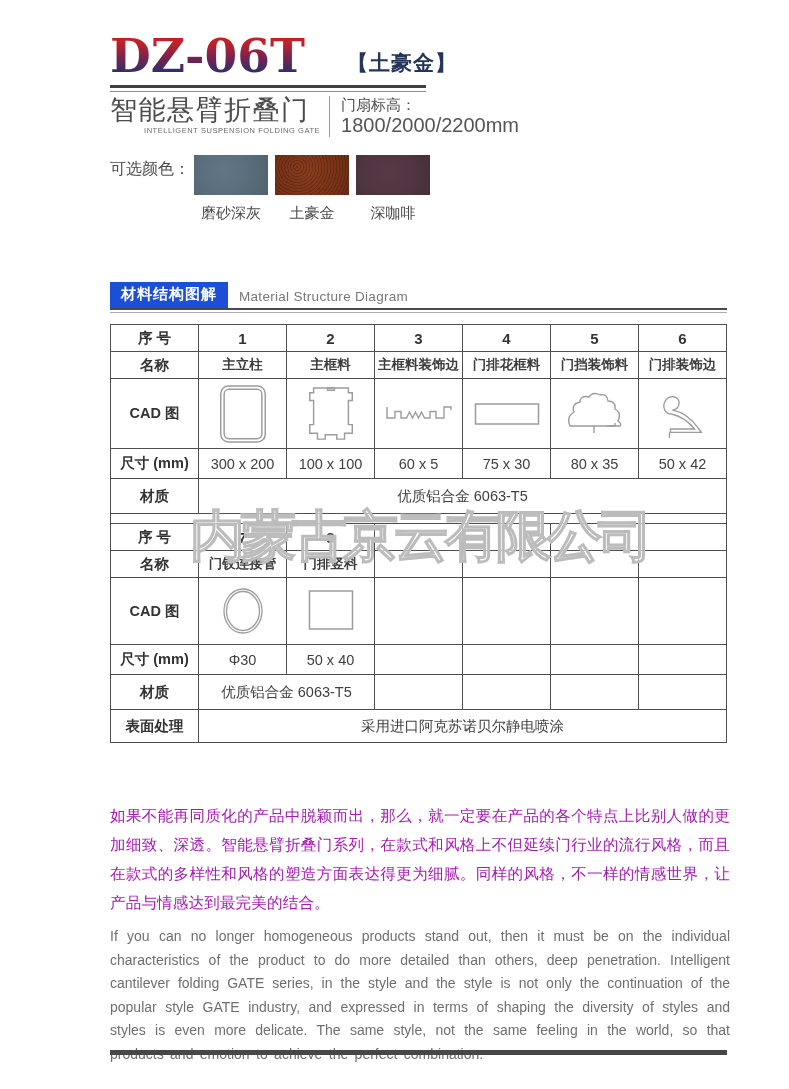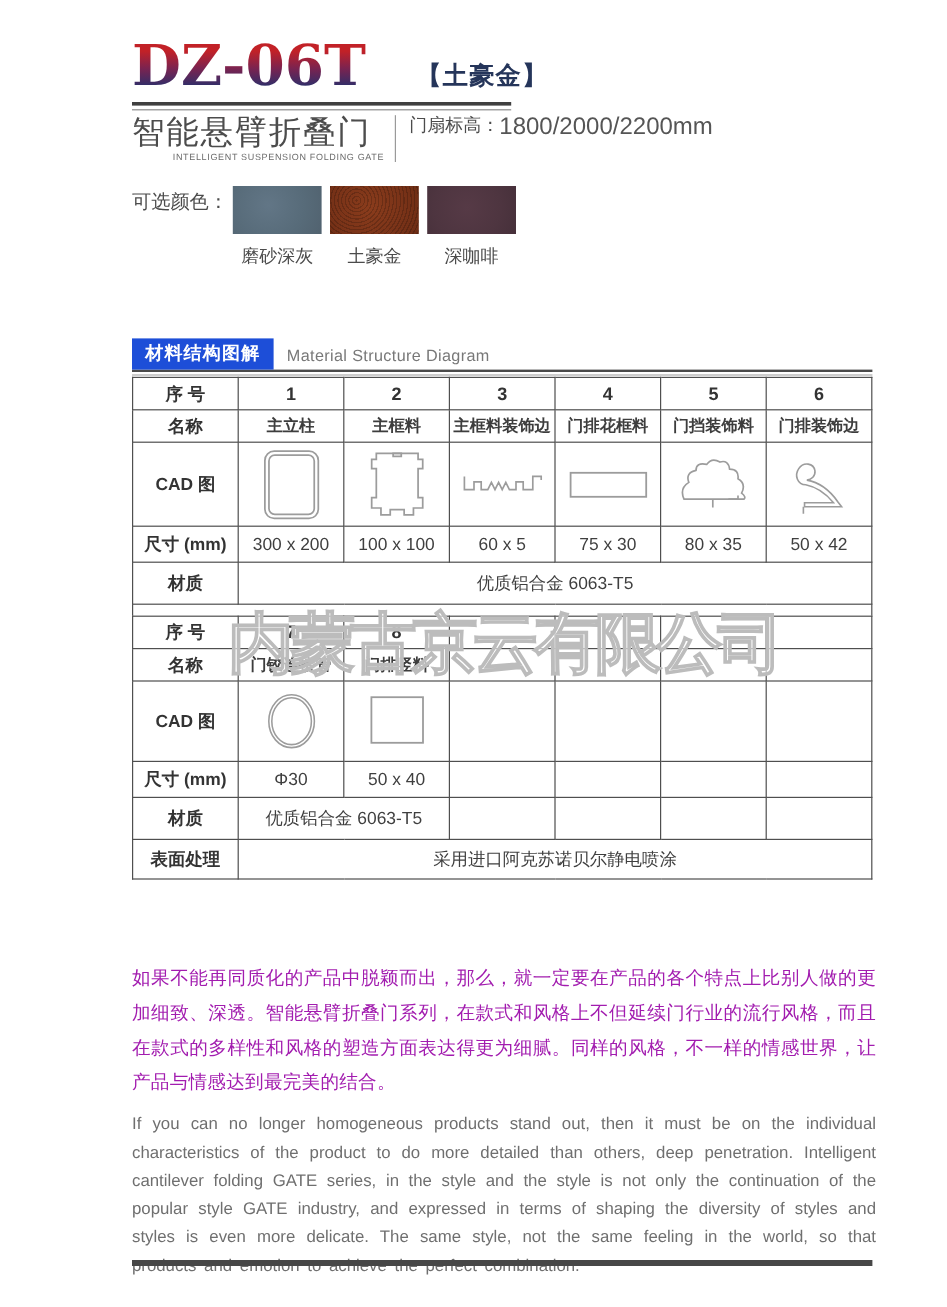--- a/index.html
+++ b/index.html
@@ -15,21 +15,21 @@
     -webkit-background-clip:text;background-clip:text;color:transparent;
   }
   .variant{font-size:21px;font-weight:700;color:#25355a;margin-left:42px;padding-bottom:7px;letter-spacing:1px;}
   .header-underline{position:absolute;left:110px;top:85px;width:316px;height:3px;
     border-top:3px solid #404040;border-bottom:1px solid #8d8d8d;}
   .header-sub{position:absolute;left:110px;top:95px;display:flex;align-items:stretch;}
   .name-block{display:flex;flex-direction:column;}
   .name-cn{font-size:27px;color:#4c4c4c;letter-spacing:1.5px;line-height:30px;}
   .name-en{font-size:7.5px;color:#6b6b6b;letter-spacing:0.55px;margin-top:1px;padding-left:34px;}
   .sub-divider{width:0;border-left:1px solid #9a9a9a;margin:1px 11px 0 9px;}
-  .height-block{display:flex;flex-direction:row;justify-content:center;}
+  .height-block{display:flex;flex-direction:column;justify-content:center;}
   .height-label{font-size:15px;color:#4c4c4c;line-height:19px;}
   .height-value{font-size:20px;color:#555;line-height:23px;}
 
   
   .colors{position:absolute;left:110px;top:155px;display:flex;align-items:flex-start;}
   .colors-label{font-size:16px;color:#4c4c4c;line-height:20px;margin-top:4px;margin-right:4px;}
   .swatch-group{display:flex;flex-direction:column;align-items:center;margin-right:7px;}
   .swatch{width:74px;height:40px;}
   .swatch.s1{background:radial-gradient(circle at 40% 40%, #627686 0%, #576b79 60%, #51626f 100%);}
   .swatch.s2{background:
@@ -40,21 +40,21 @@
 
   
   .section-head{position:absolute;left:110px;top:282px;width:617px;}
   .sec-row{display:flex;align-items:flex-end;}
   .sec-box{background:#1d4ed8;color:#fff;font-size:15px;font-weight:600;
     padding:3px 11px 4px 11px;letter-spacing:1px;}
   .sec-en{color:#787878;font-size:13.5px;margin-left:11px;padding-bottom:4px;letter-spacing:0.3px;}
   .sec-line{height:2px;border-top:2px solid #4a4a4a;border-bottom:1px solid #adadad;}
 
   
-  .tables{position:absolute;left:110px;top:314px;width:617px;}
+  .tables{position:absolute;left:110px;top:324px;width:617px;}
   table.spec{border-collapse:collapse;table-layout:fixed;width:617px;}
   table.spec col.c0{width:88px;}
   table.spec td{border:1px solid #4f4f4f;text-align:center;vertical-align:middle;
     color:#3f3f3f;font-size:14px;padding:0;overflow:hidden;}
   table.spec td.lbl{font-weight:700;color:#333;font-size:14.5px;}
   tr.r-id{height:27px;} tr.r-id td{font-weight:700;font-size:15px;color:#333;}
   tr.r-name{height:27px;} tr.r-name td{font-size:13.5px;font-weight:600;color:#3d3d3d;}
   tr.r-cad{height:70px;}
   tr.r-cad2{height:67px;}
   tr.r-size{height:30px;} tr.r-size td{font-size:14.5px;}

